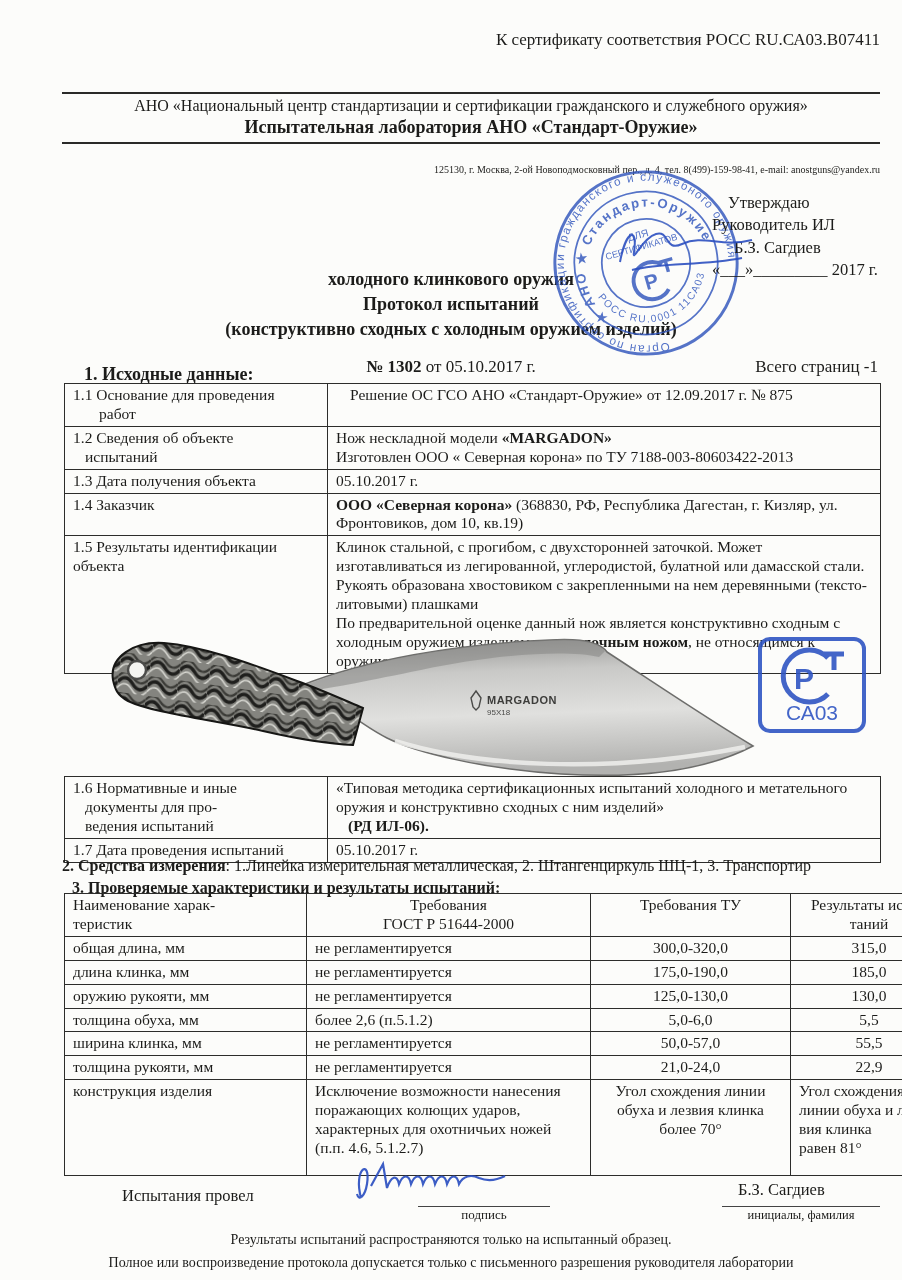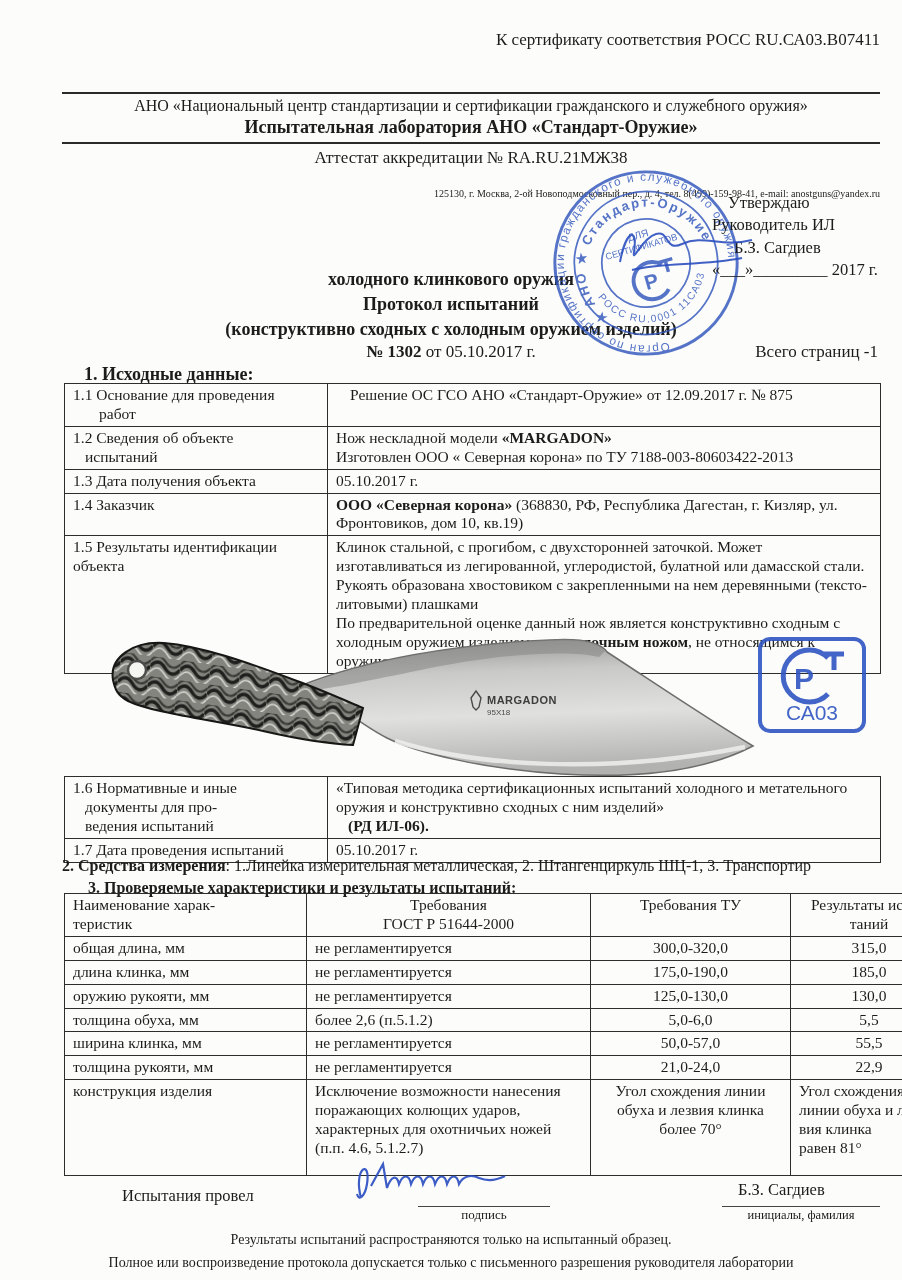--- a/index.html
+++ b/index.html
@@ -20,21 +20,21 @@
   .approval{top:192px;left:712px;width:185px;font-size:16.5px;line-height:1.35;z-index:6;}
   .approval .l1{padding-left:16px;}
   .approval .l3{padding-left:22px;}
   .approval .l4{padding-left:0;white-space:nowrap;}
   
   .stamp{top:165px;left:548px;z-index:5;}
   .sig-over{top:218px;left:612px;z-index:7;}
   
   .title{top:267px;left:0;width:100%;z-index:2;}
   .title .tl{font-size:18px;font-weight:bold;text-align:center;line-height:1.38;}
-  .numline{position:relative;margin-top:1px;font-size:17px;text-align:center;}
+  .numline{position:relative;margin-top:16px;font-size:17px;text-align:center;}
   .pages{position:absolute;right:24px;top:0;font-weight:normal;}
   .s1-heading{top:364px;left:84px;font-size:18px;font-weight:bold;}
   
   table{border-collapse:collapse;table-layout:fixed;}
   .t1,.t2{top:0;left:64px;width:817px;}
   .t1{top:383px;}
   .t2{top:776px;}
   .t1 td,.t2 td,.t3 td,.t3 th{border:1.6px solid #2d2d2b;font-size:15.5px;line-height:1.22;
      padding:2px 8px;vertical-align:top;font-weight:normal;}
   .lbl{width:246px;}
@@ -62,21 +62,20 @@
 
 <div class="page">
 
   <div class="abs cert-line">К сертификату соответствия  РОСС RU.СА03.В07411</div>
 
   <div class="abs header">
     <div class="hdr-box">
       <div class="hdr-org">АНО «Национальный центр стандартизации и сертификации гражданского и служебного оружия»</div>
       <div class="hdr-lab">Испытательная лаборатория АНО «Стандарт-Оружие»</div>
     </div>
-    <div class="hdr-accred">Аттестат аккредитации № RA.RU.21МЖ38</div>
     <div class="hdr-addr">125130, г. Москва, 2-ой Новоподмосковный пер., д. 4,    тел. 8(499)-159-98-41, e-mail: anostguns@yandex.ru</div>
   </div>
 
   <svg class="abs stamp" width="196" height="196" viewBox="0 0 200 200">
     <g transform="rotate(-16 100 100)" stroke="#3156bd" fill="none" opacity="0.82">
       <circle cx="100" cy="100" r="93" stroke-width="3"></circle>
       <circle cx="100" cy="100" r="73" stroke-width="1.8"></circle>
       <circle cx="100" cy="100" r="45" stroke-width="1.8"></circle>
       <defs>
         <path id="outerC" d="M100,184 A84,84 0 1 1 100.2,184"></path>
@@ -222,21 +221,21 @@
     <tr style="height:23px;">
       <td class="lbl">1.7 Дата проведения  испытаний</td>
       <td>05.10.2017 г.</td>
     </tr>
   </tbody>
     </table>
 
   <div class="abs" style="top:857px;left:62px;font-size:16px;">
     <span class="b">2. Средства измерения</span><span>: 1.Линейка измерительная металлическая,  2. Штангенциркуль ШЦ-1,  3. Транспортир</span>
   </div>
-  <div class="abs" style="top:879px;left:88px;font-size:16px;font-weight:bold;">3. Проверяемые характеристики и результаты испытаний:</div>
+  <div class="abs" style="top:879px;left:72px;font-size:16px;font-weight:bold;">3. Проверяемые характеристики и результаты испытаний:</div>
 
   <table class="abs t3">
     <tbody>
         <tr style="height:36px;">
       <th class="c1" style="text-align:left;">
         <div>Наименование харак-</div>
         <div>теристик</div>
       </th>
       <th class="c2">
         <div>Требования</div>

